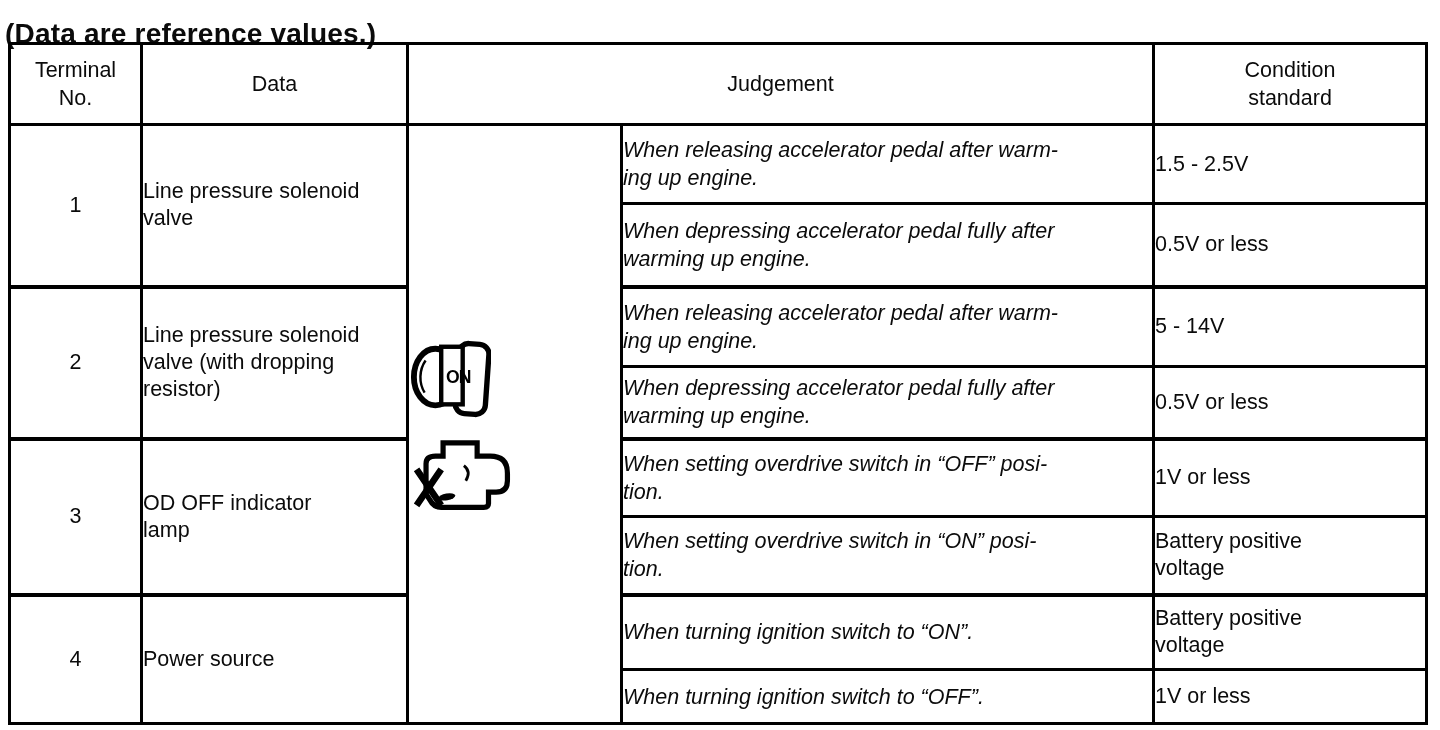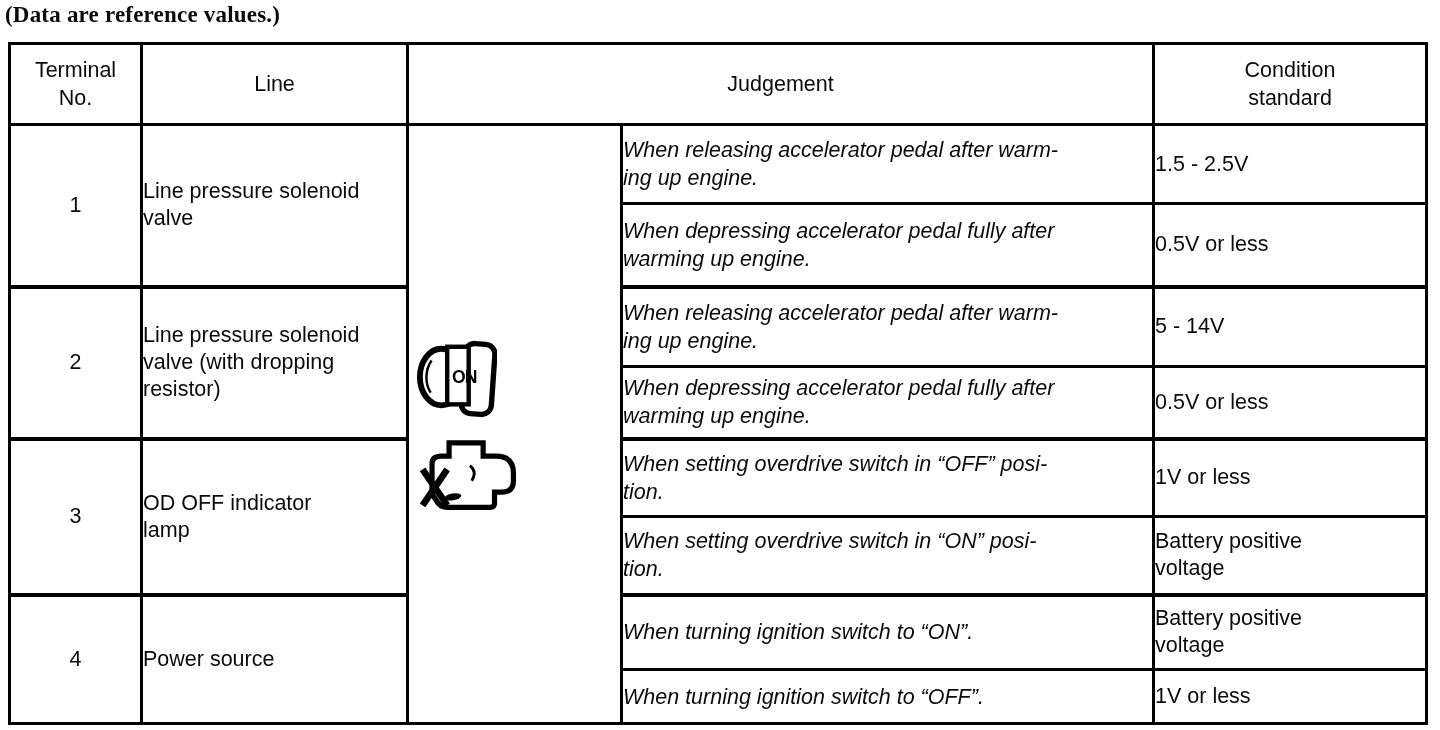--- a/index.html
+++ b/index.html
@@ -12,26 +12,25 @@
   .page {
     position: relative;
     width: 1440px;
     height: 730px;
     background: #ffffff;
     overflow: hidden;
   }
   .note-title {
     position: absolute;
     left: 5px;
-    top: 2px;
-    font-size: 23px;
+    top: 18px;
+    font-size: 28px;
     font-weight: 700;
     letter-spacing: 0.2px;
     white-space: nowrap;
-    font-family: Liberation Serif, serif;
   }
   table.spec {
     position: absolute;
     left: 8px;
     top: 42px;
     width: 1417px;
     border-collapse: collapse;
     table-layout: fixed;
     border: 2px solid #14b8a6;
   }
@@ -48,21 +47,21 @@
   tr.grp > td { border-top-width: 4px; }
   td.term { text-align: center; }
   td.item { padding-left: 10px; margin-left: 8px; }
   td.item .line { line-height: 27px; }
   td.cond { padding-left: 11px; font-style: italic; }
   td.cond .line { line-height: 28px; }
   td.std { padding-left: 10px; }
   td.std .line { line-height: 27px; }
   th .hline { line-height: 28px; }
   td.iconcell { text-align: left; }
-  .icon-stack { padding-left: 6px; }
+  .icon-stack { }
   .icon-block { display: block; }
   .icon-block + .icon-block { margin-top: 12px; }
 </style>
 </head>
 <body>
 
 <div class="page">
 
   <div class="note-title">(Data are reference values.)</div>
 
@@ -73,21 +72,21 @@
       <col style="width:214px">
       <col style="width:532px">
       <col style="width:273px">
     </colgroup>
     <thead>
       <tr style="height:81px">
         <th>
           <div class="hline">Terminal</div>
           <div class="hline">No.</div>
         </th>
-        <th>Line</th>
+        <th>Data</th>
         <th colspan="2">Judgement</th>
         <th>
           <div class="hline">Condition</div>
           <div class="hline">standard</div>
         </th>
       </tr>
     </thead>
     <tbody>
 
       <tr style="height:79px">

